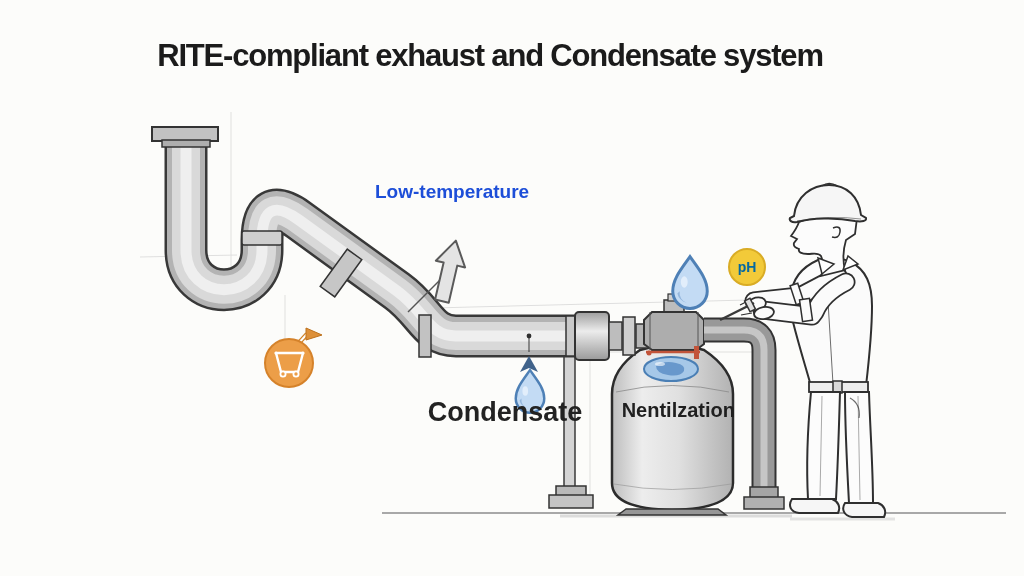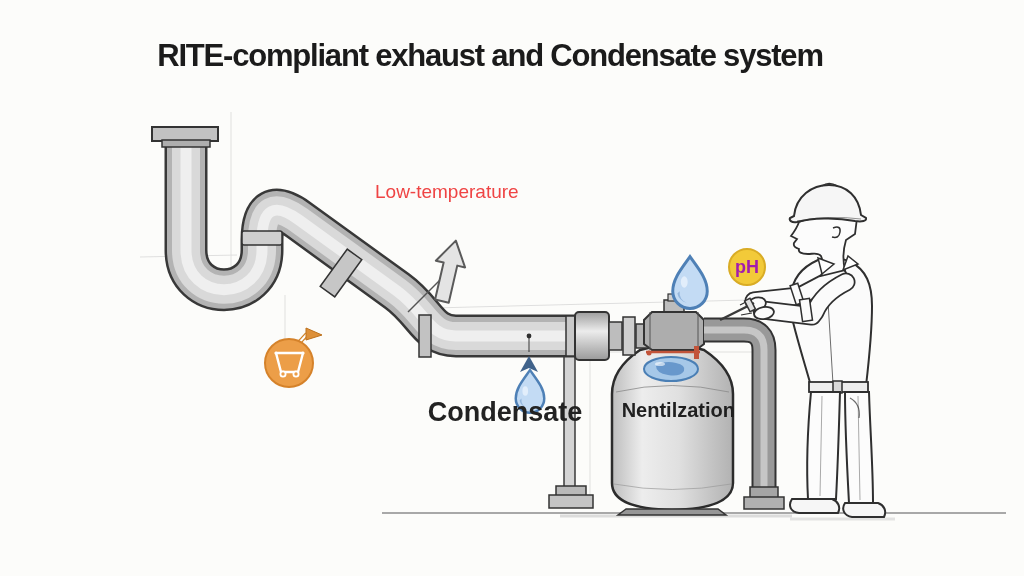--- a/index.html
+++ b/index.html
@@ -3,30 +3,30 @@
 <meta charset="utf-8">
 <style>
   html,body{margin:0;padding:0;}
   body{width:1024px;height:576px;overflow:hidden;background:#fcfcfa;
        font-family:"Liberation Sans",sans-serif;}
   .stage{position:relative;width:1024px;height:576px;background:#fcfcfa;}
   .stage svg{position:absolute;left:0;top:0;}
   .overlay{position:absolute;color:#222;}
   .title{left:130px;top:38px;width:720px;text-align:center;
          font-size:31px;font-weight:700;letter-spacing:-1.2px;color:#1b1b1b;}
-  .flue-label{left:375px;top:181px;font-size:19px;font-weight:400;
-              line-height:21px;color:#ef4444;}
+  .flue-label{left:375px;top:181px;font-size:19px;font-weight:700;
+              line-height:21px;color:#1d4ed8;}
   .condensate-label{left:425px;top:397px;width:160px;text-align:center;
               font-size:27px;font-weight:700;color:#222;}
   .tank-label{left:605px;top:397px;width:130px;text-align:right;
               font-size:20px;font-weight:700;line-height:27px;color:#1f1f1f;}
   .ph-badge{left:728px;top:248px;width:38px;height:38px;border-radius:50%;
             background:#f2ca39;border:2px solid #d9ac25;box-sizing:border-box;
             display:flex;align-items:center;justify-content:center;
-            font-size:18px;font-weight:700;color:#a21caf;}
+            font-size:14px;font-weight:700;color:#0369a1;}
 </style>
 </head>
 <body>
 
 <div class="stage">
 
 <svg width="1024" height="576" viewBox="0 0 1024 576">
   <defs>
     <linearGradient id="tankGrad" x1="0" y1="0" x2="1" y2="0">
       <stop offset="0" stop-color="#bdbdbd"></stop>

